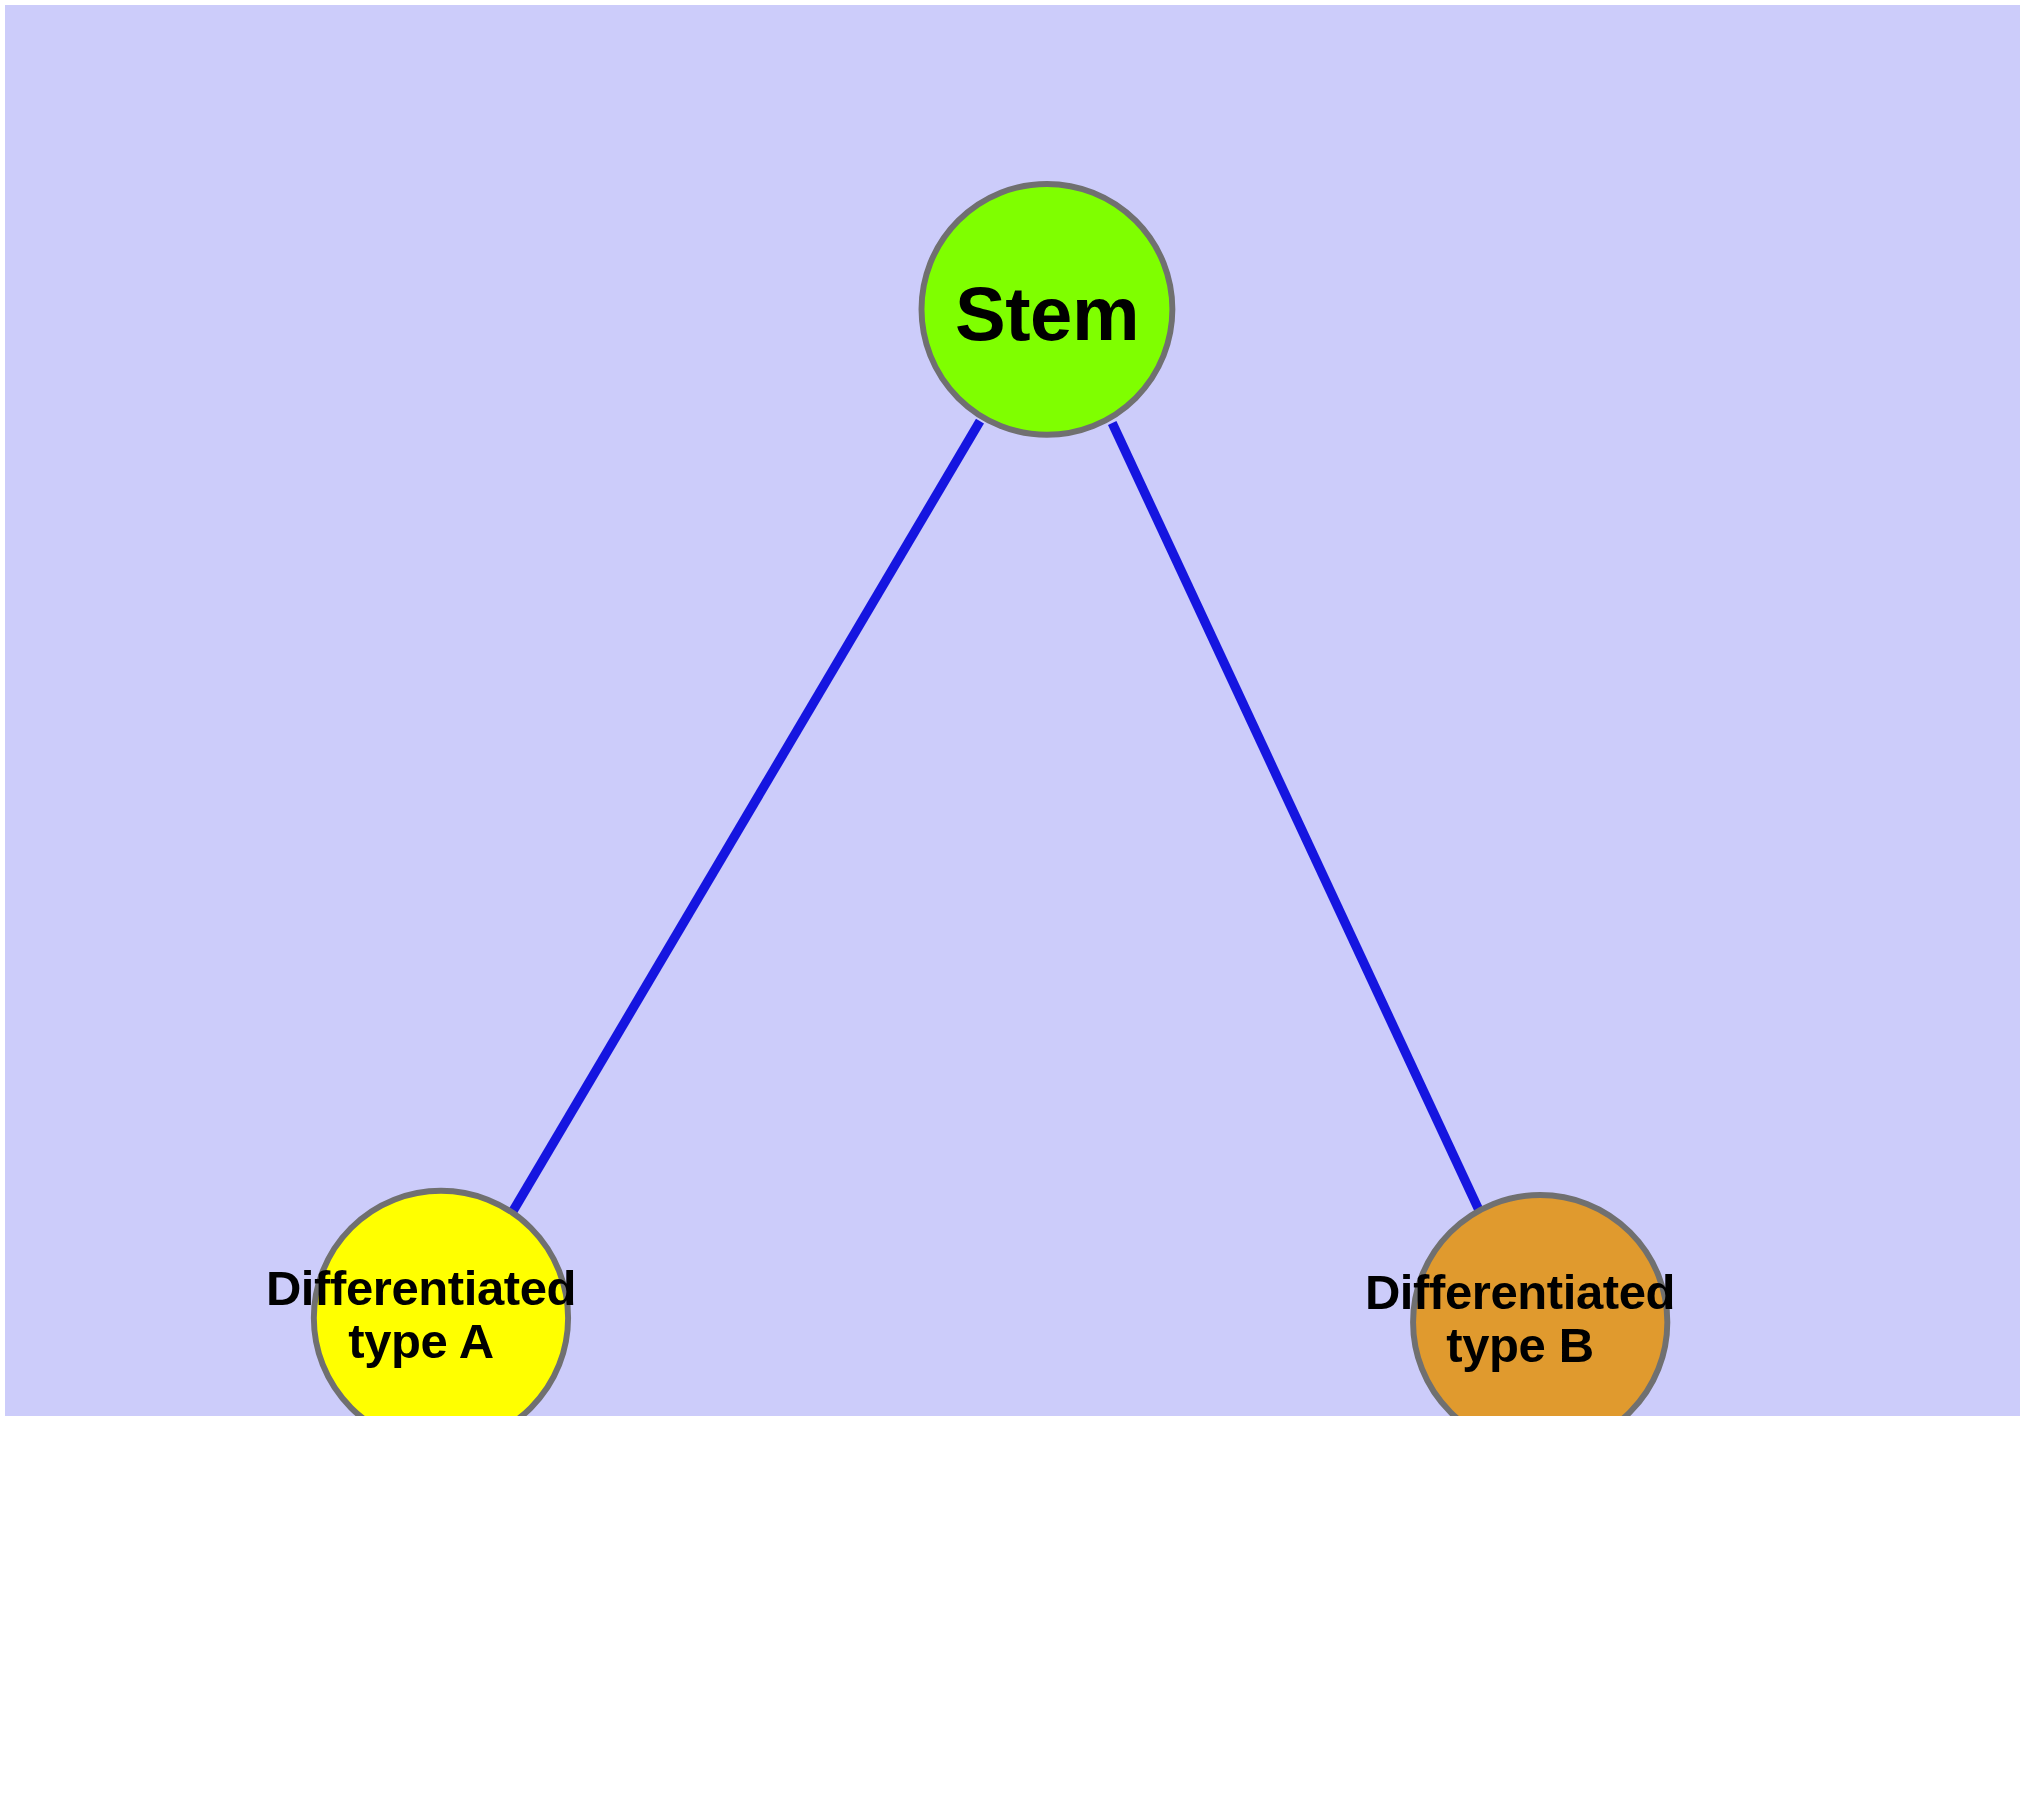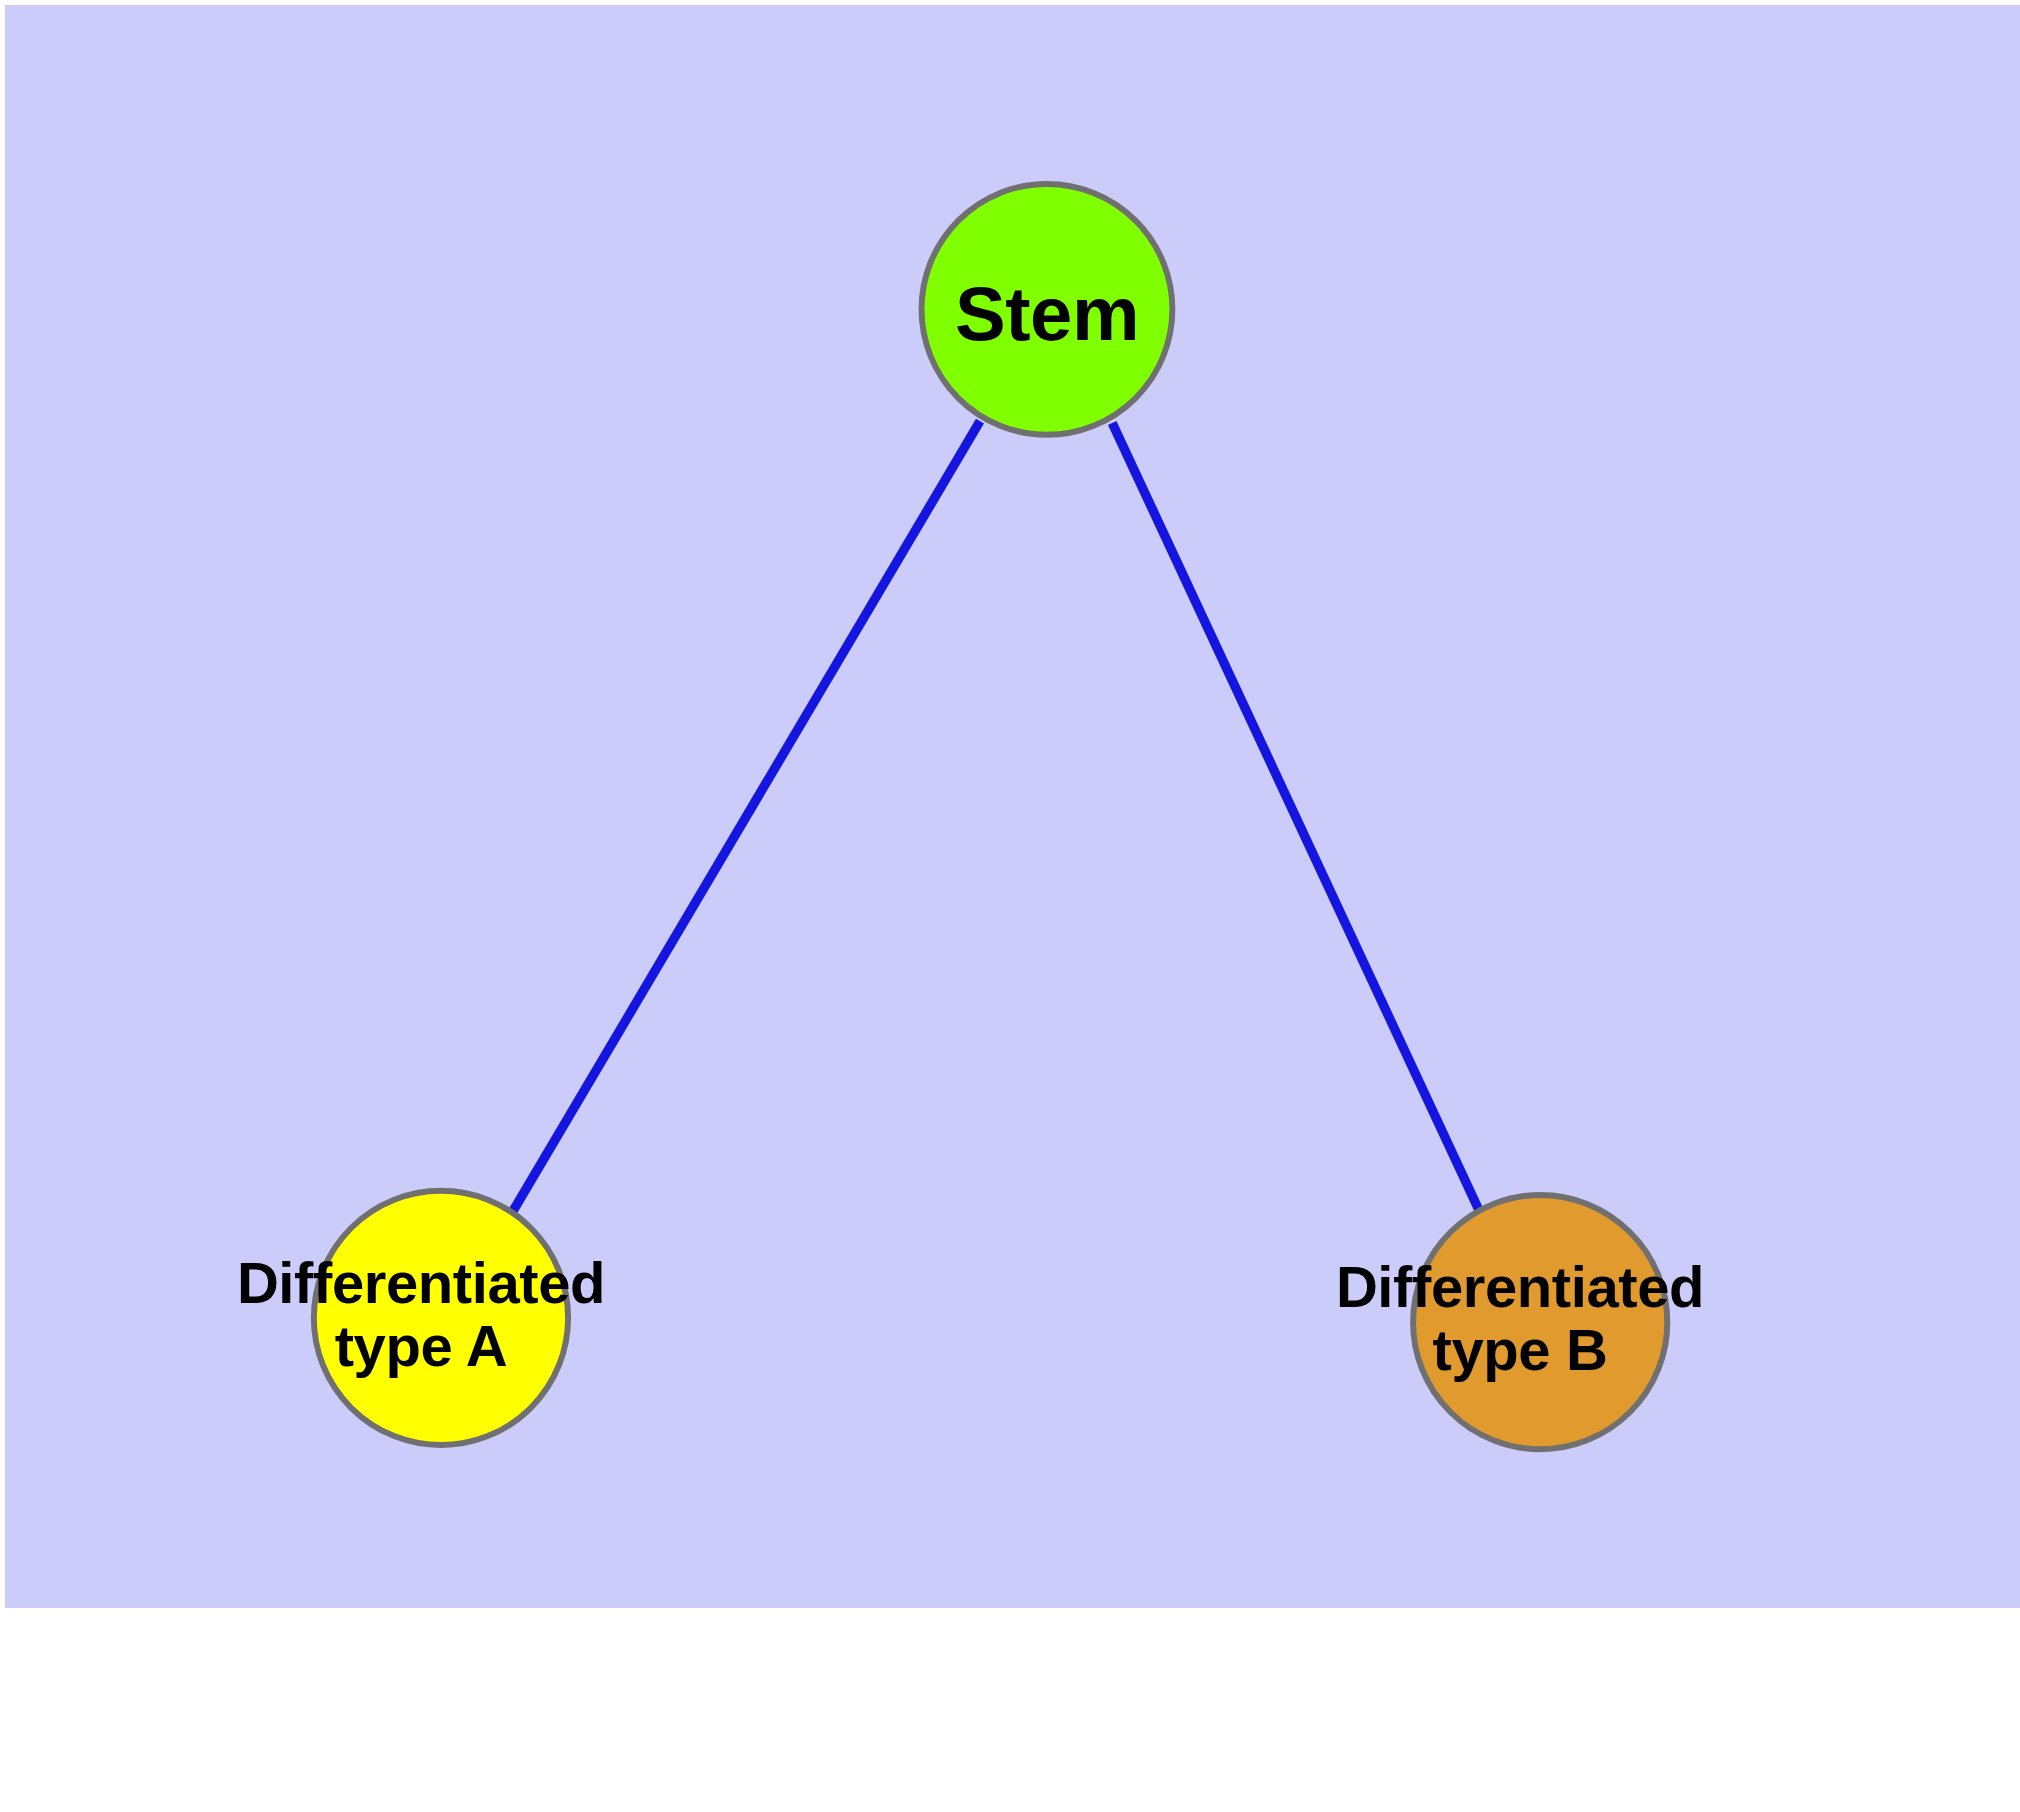--- a/index.html
+++ b/index.html
@@ -4,21 +4,21 @@
 <title>Cell differentiation graph</title>
 <style>
   html, body {
     margin: 0;
     padding: 0;
     background: #ffffff;
   }
   #canvas {
     position: relative;
     width: 2021px;
-    height: 1608px;
+    height: 1416px;
     overflow: hidden;
     background: #ffffff;
     font-family: "Liberation Sans", "DejaVu Sans", sans-serif;
   }
   #plot-bg {
     position: absolute;
     left: 5.1px;
     top: 5.1px;
     width: 2015px;
     height: 1807px;
@@ -28,21 +28,21 @@
     position: absolute;
     left: 0;
     top: 0;
     width: 2021px;
     height: 1812px;
   }
   .node-label {
     position: absolute;
     color: #000000;
     font-weight: bold;
-    font-size: 58px;
+    font-size: 49px;
     line-height: 1.08;
     text-align: center;
     white-space: pre;
     transform: translate(-50%, -50%);
     pointer-events: none;
     letter-spacing: -0.4px;
   }
   .node-label.stem-label {
     font-size: 76px;
   }

